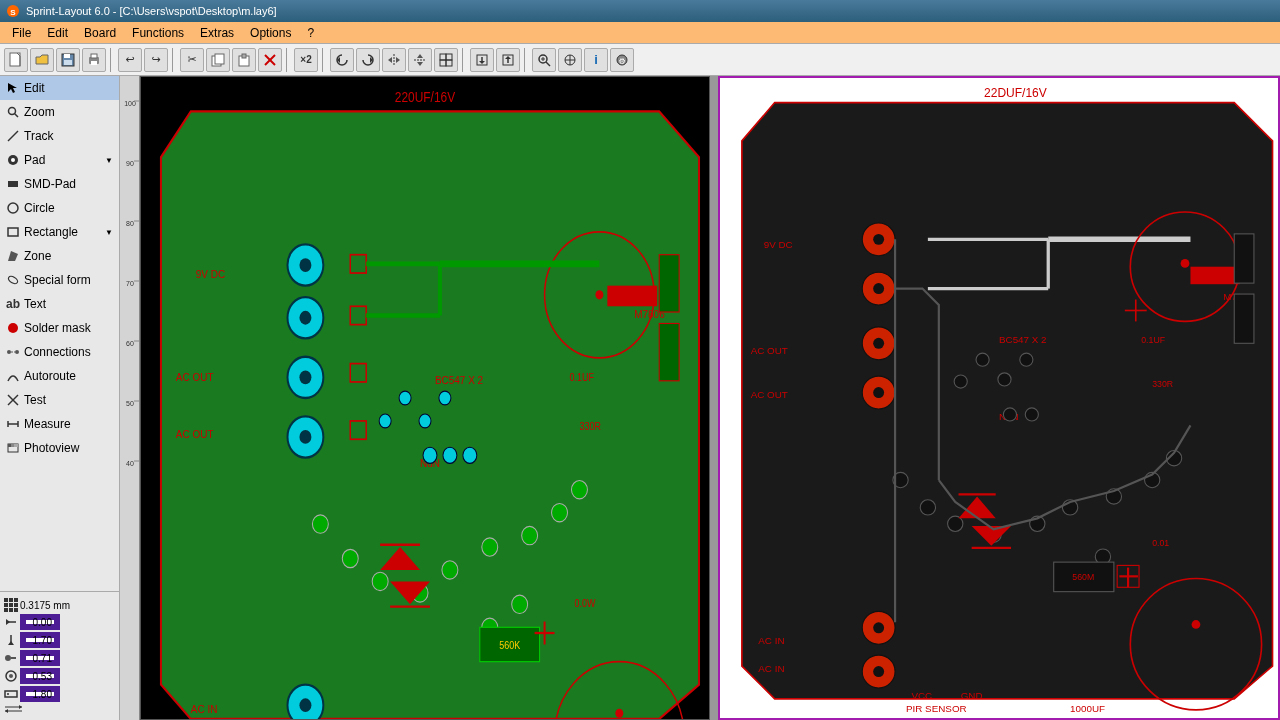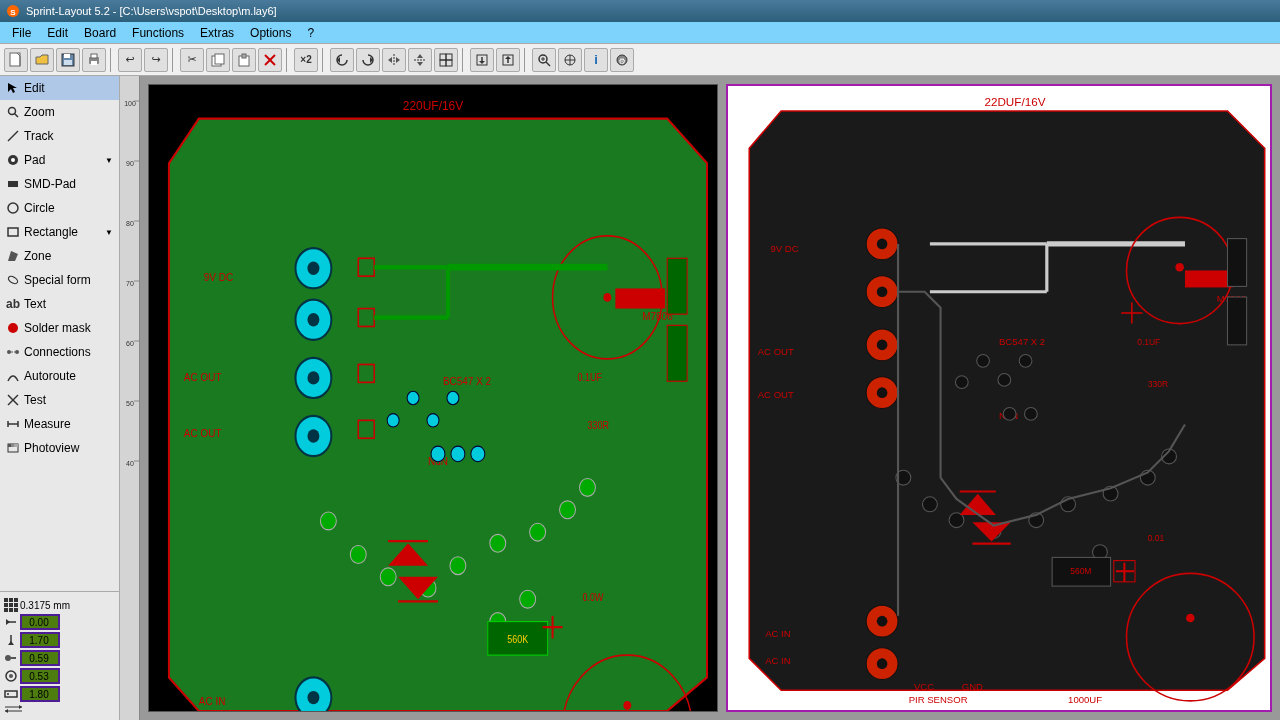--- a/index.html
+++ b/index.html
@@ -9,21 +9,21 @@
     #titlebar {
       height: 22px;
       background: linear-gradient(to bottom, #4a7a9b, #2c5f7a);
       display: flex; align-items: center; padding: 0 6px;
       color: white; font-size: 11px;
     }
 
     
     #menubar {
       height: 22px;
-      background: #7dd3fc;
+      background: #fdba74;
       display: flex; align-items: center; padding: 0 4px;
       border-bottom: 1px solid #aaa;
     }
     .menu-item {
       padding: 2px 8px; cursor: pointer; font-size: 12px; color: #000;
     }
 
     
     #toolbar {
       height: 32px;
@@ -62,22 +62,22 @@
     .tool-chevron { margin-left: auto; font-size: 8px; }
 
     
     #sidebar-bottom {
       border-top: 1px solid #aaa;
       padding: 4px;
       font-size: 10px;
     }
     .ctrl-row { display: flex; align-items: center; gap: 2px; margin: 2px 0; }
     .ctrl-val {
-      background: #4d7c0f; border: 2px solid #4c1d95; width: 40px; height: 16px;
-      font-size: 10px; text-align: right; padding-right: 2px; display: flex; align-items: center; justify-content: center;
+      background: #ffffff; border: 6px solid #4c1d95; width: 40px; height: 16px;
+      font-size: 10px; text-align: right; padding-right: 2px; display: flex; align-items: center; justify-content: flex-end;
     }
 
     
     #content {
       flex: 1;
       display: flex;
       flex-direction: row;
       background: #888;
       position: relative;
     }
@@ -107,21 +107,21 @@
       border-right: 1px solid #888;
       position: relative;
       overflow: hidden;
     }
 
     
     #pcb-area {
       flex: 1;
       display: flex;
       gap: 8px;
-      padding: 8px;
+      padding: 0;
       background: #999;
     }
 
     
     #pcb-left {
       width: 570px;
       height: 100%;
       background: #000;
       position: relative;
       overflow: hidden;
@@ -145,21 +145,21 @@
 </head>
 <body>
 
 <div id="titlebar">
   <span style="width:14px;height:14px;margin-right:6px;display:inline-flex;align-items:center;justify-content:center;">
     <svg width="14" height="14">
         <circle cx="7" cy="7" r="6" fill="#ff6600"></circle>
         <text x="7" y="11" text-anchor="middle" font-size="8" fill="white" font-weight="bold">S</text>
       </svg>
   </span>
-  <span>Sprint-Layout 5.2 - [C:\Users\vspot\Desktop\m.lay6]</span>
+  <span>Sprint-Layout 6.0 - [C:\Users\vspot\Desktop\m.lay6]</span>
 </div>
 
 <div id="menubar">
   <span class="menu-item">File</span>
   <span class="menu-item">Edit</span>
   <span class="menu-item">Board</span>
   <span class="menu-item">Functions</span>
   <span class="menu-item">Extras</span>
   <span class="menu-item">Options</span>
   <span class="menu-item">?</span>
@@ -464,21 +464,21 @@
         <div class="ctrl-val">
             <span>1.70</span>
           </div>
       </div>
       <div class="ctrl-row">
         <svg width="14" height="14">
           <circle cx="4" cy="7" r="3" fill="#555"></circle>
           <line x1="7" y1="7" x2="12" y2="7" stroke="#555" stroke-width="2"></line>
         </svg>
         <div class="ctrl-val">
-            <span>0.59</span>
+            <span>0.71</span>
           </div>
       </div>
       <div class="ctrl-row">
         <svg width="14" height="14">
           <circle cx="7" cy="7" r="5" fill="none" stroke="#333" stroke-width="1.5"></circle>
           <circle cx="7" cy="7" r="2" fill="#555"></circle>
         </svg>
         <div class="ctrl-val">
             <span>0.53</span>
           </div>

